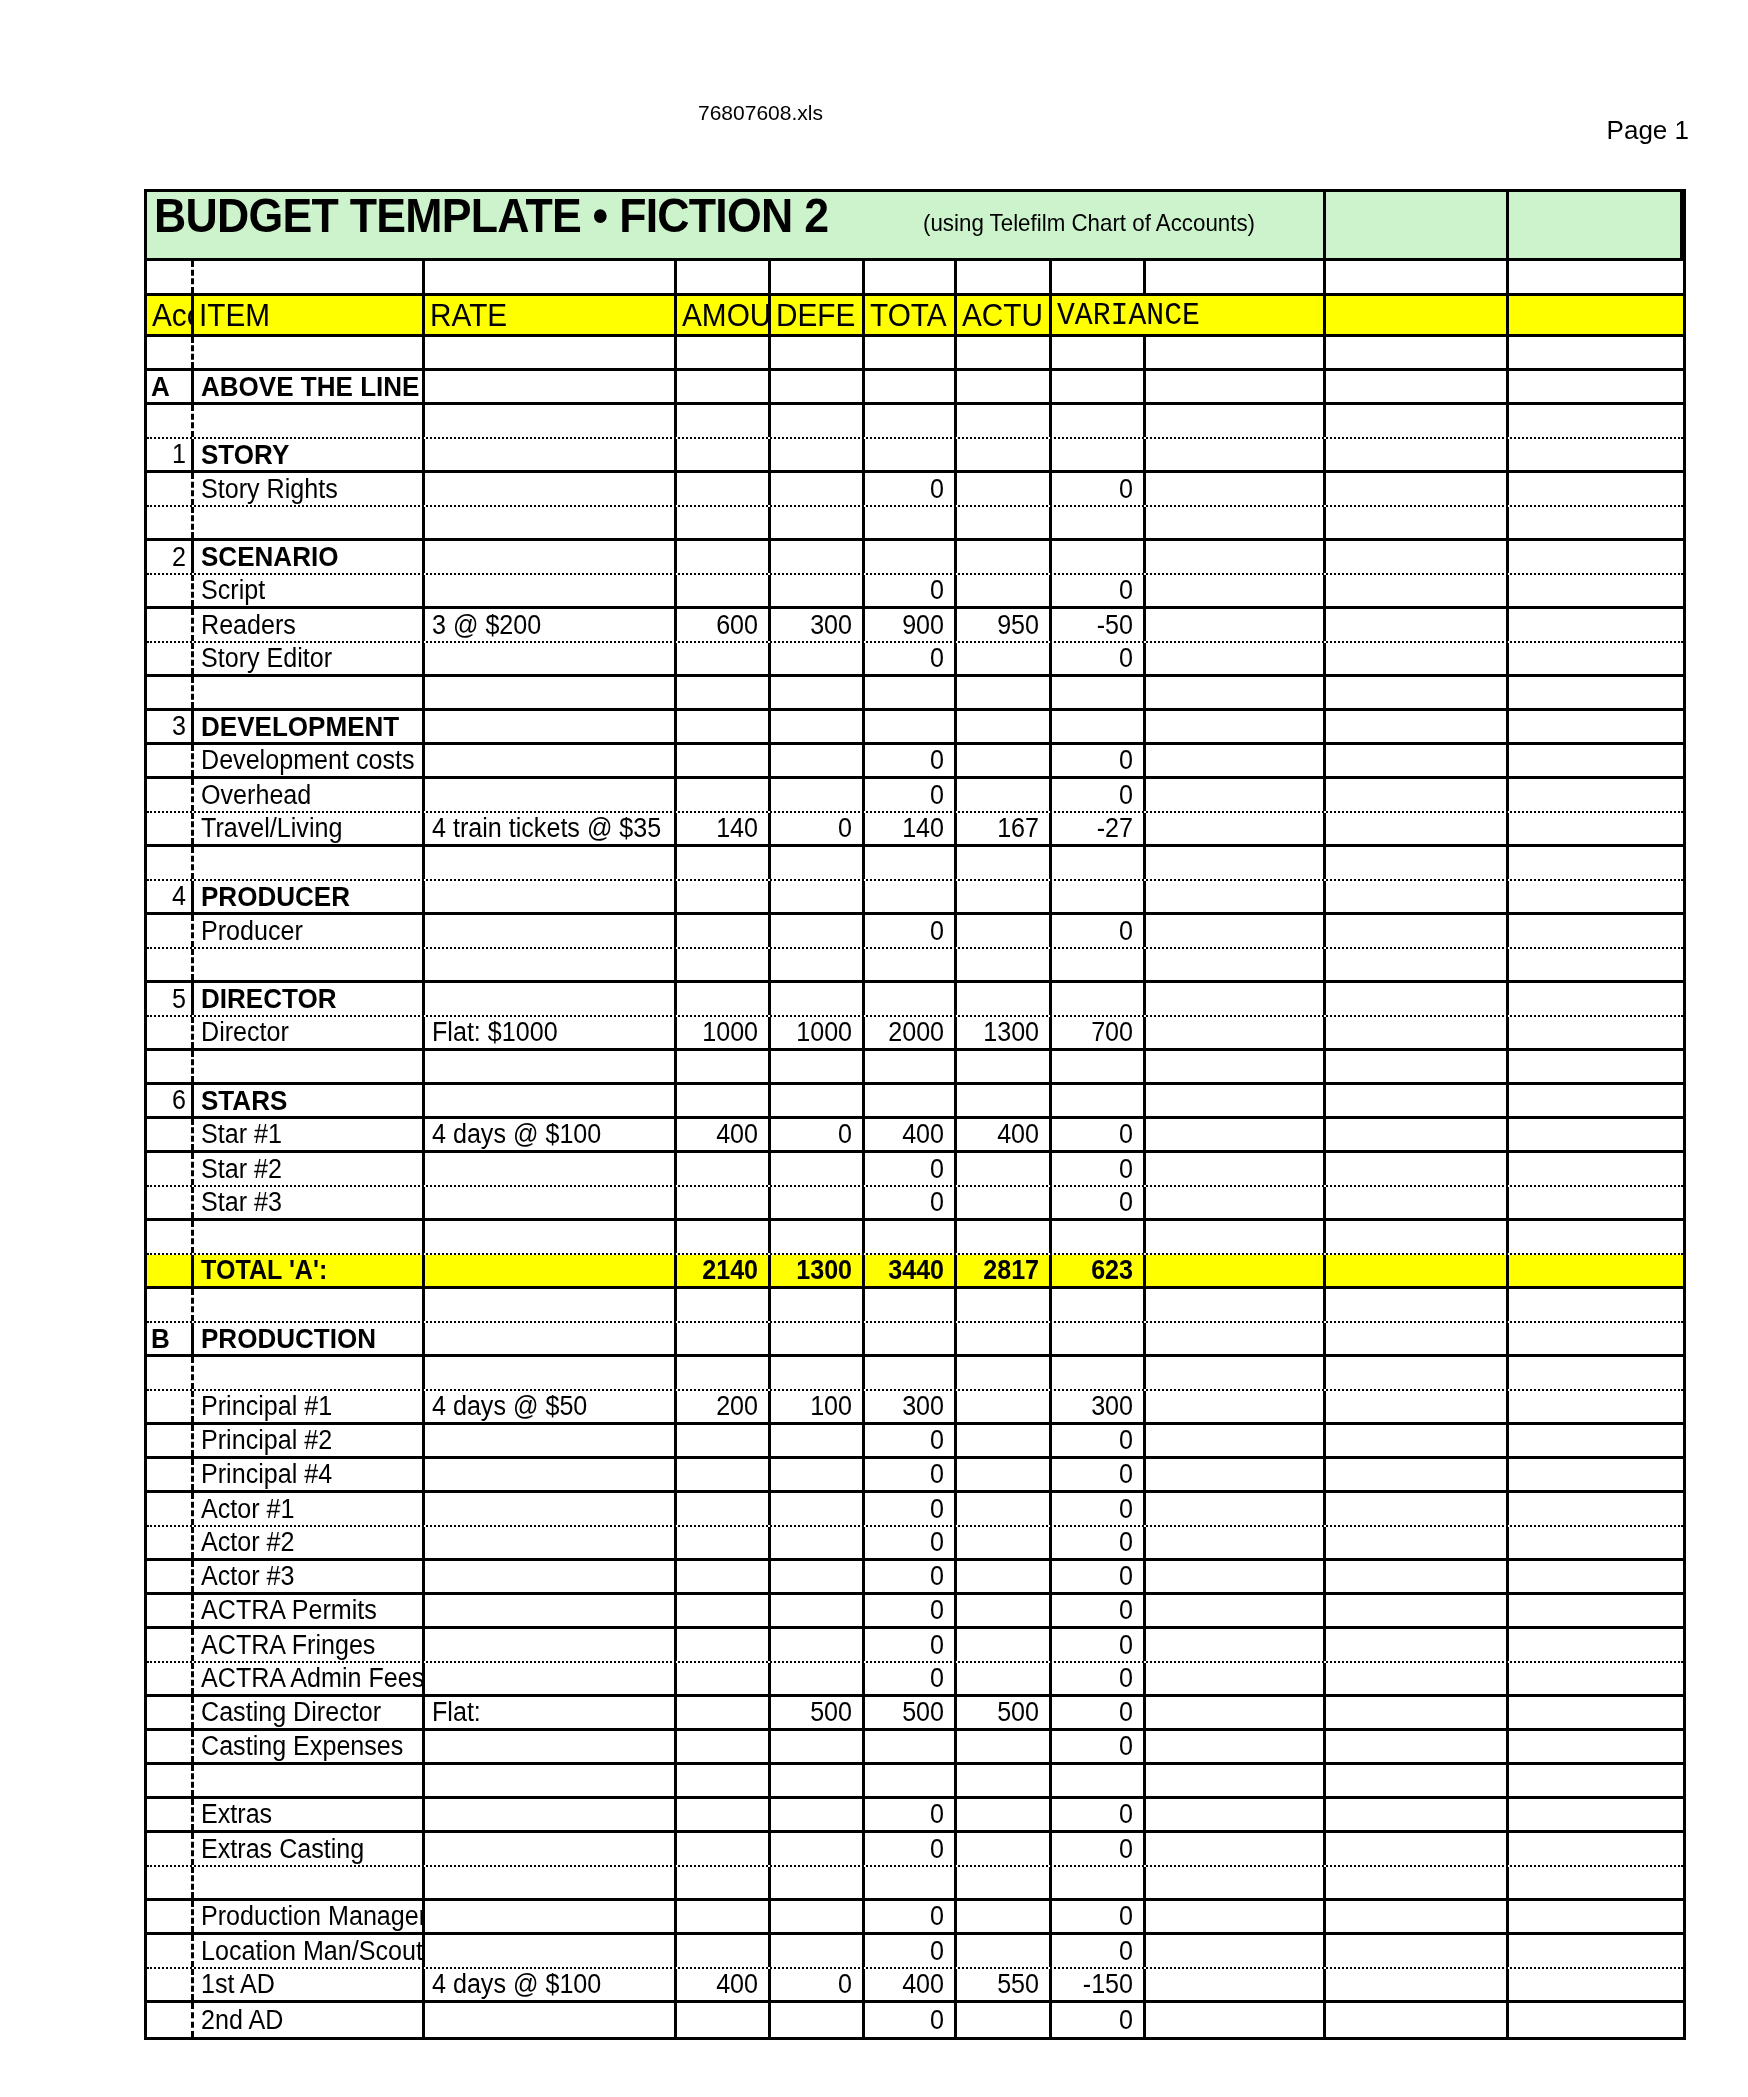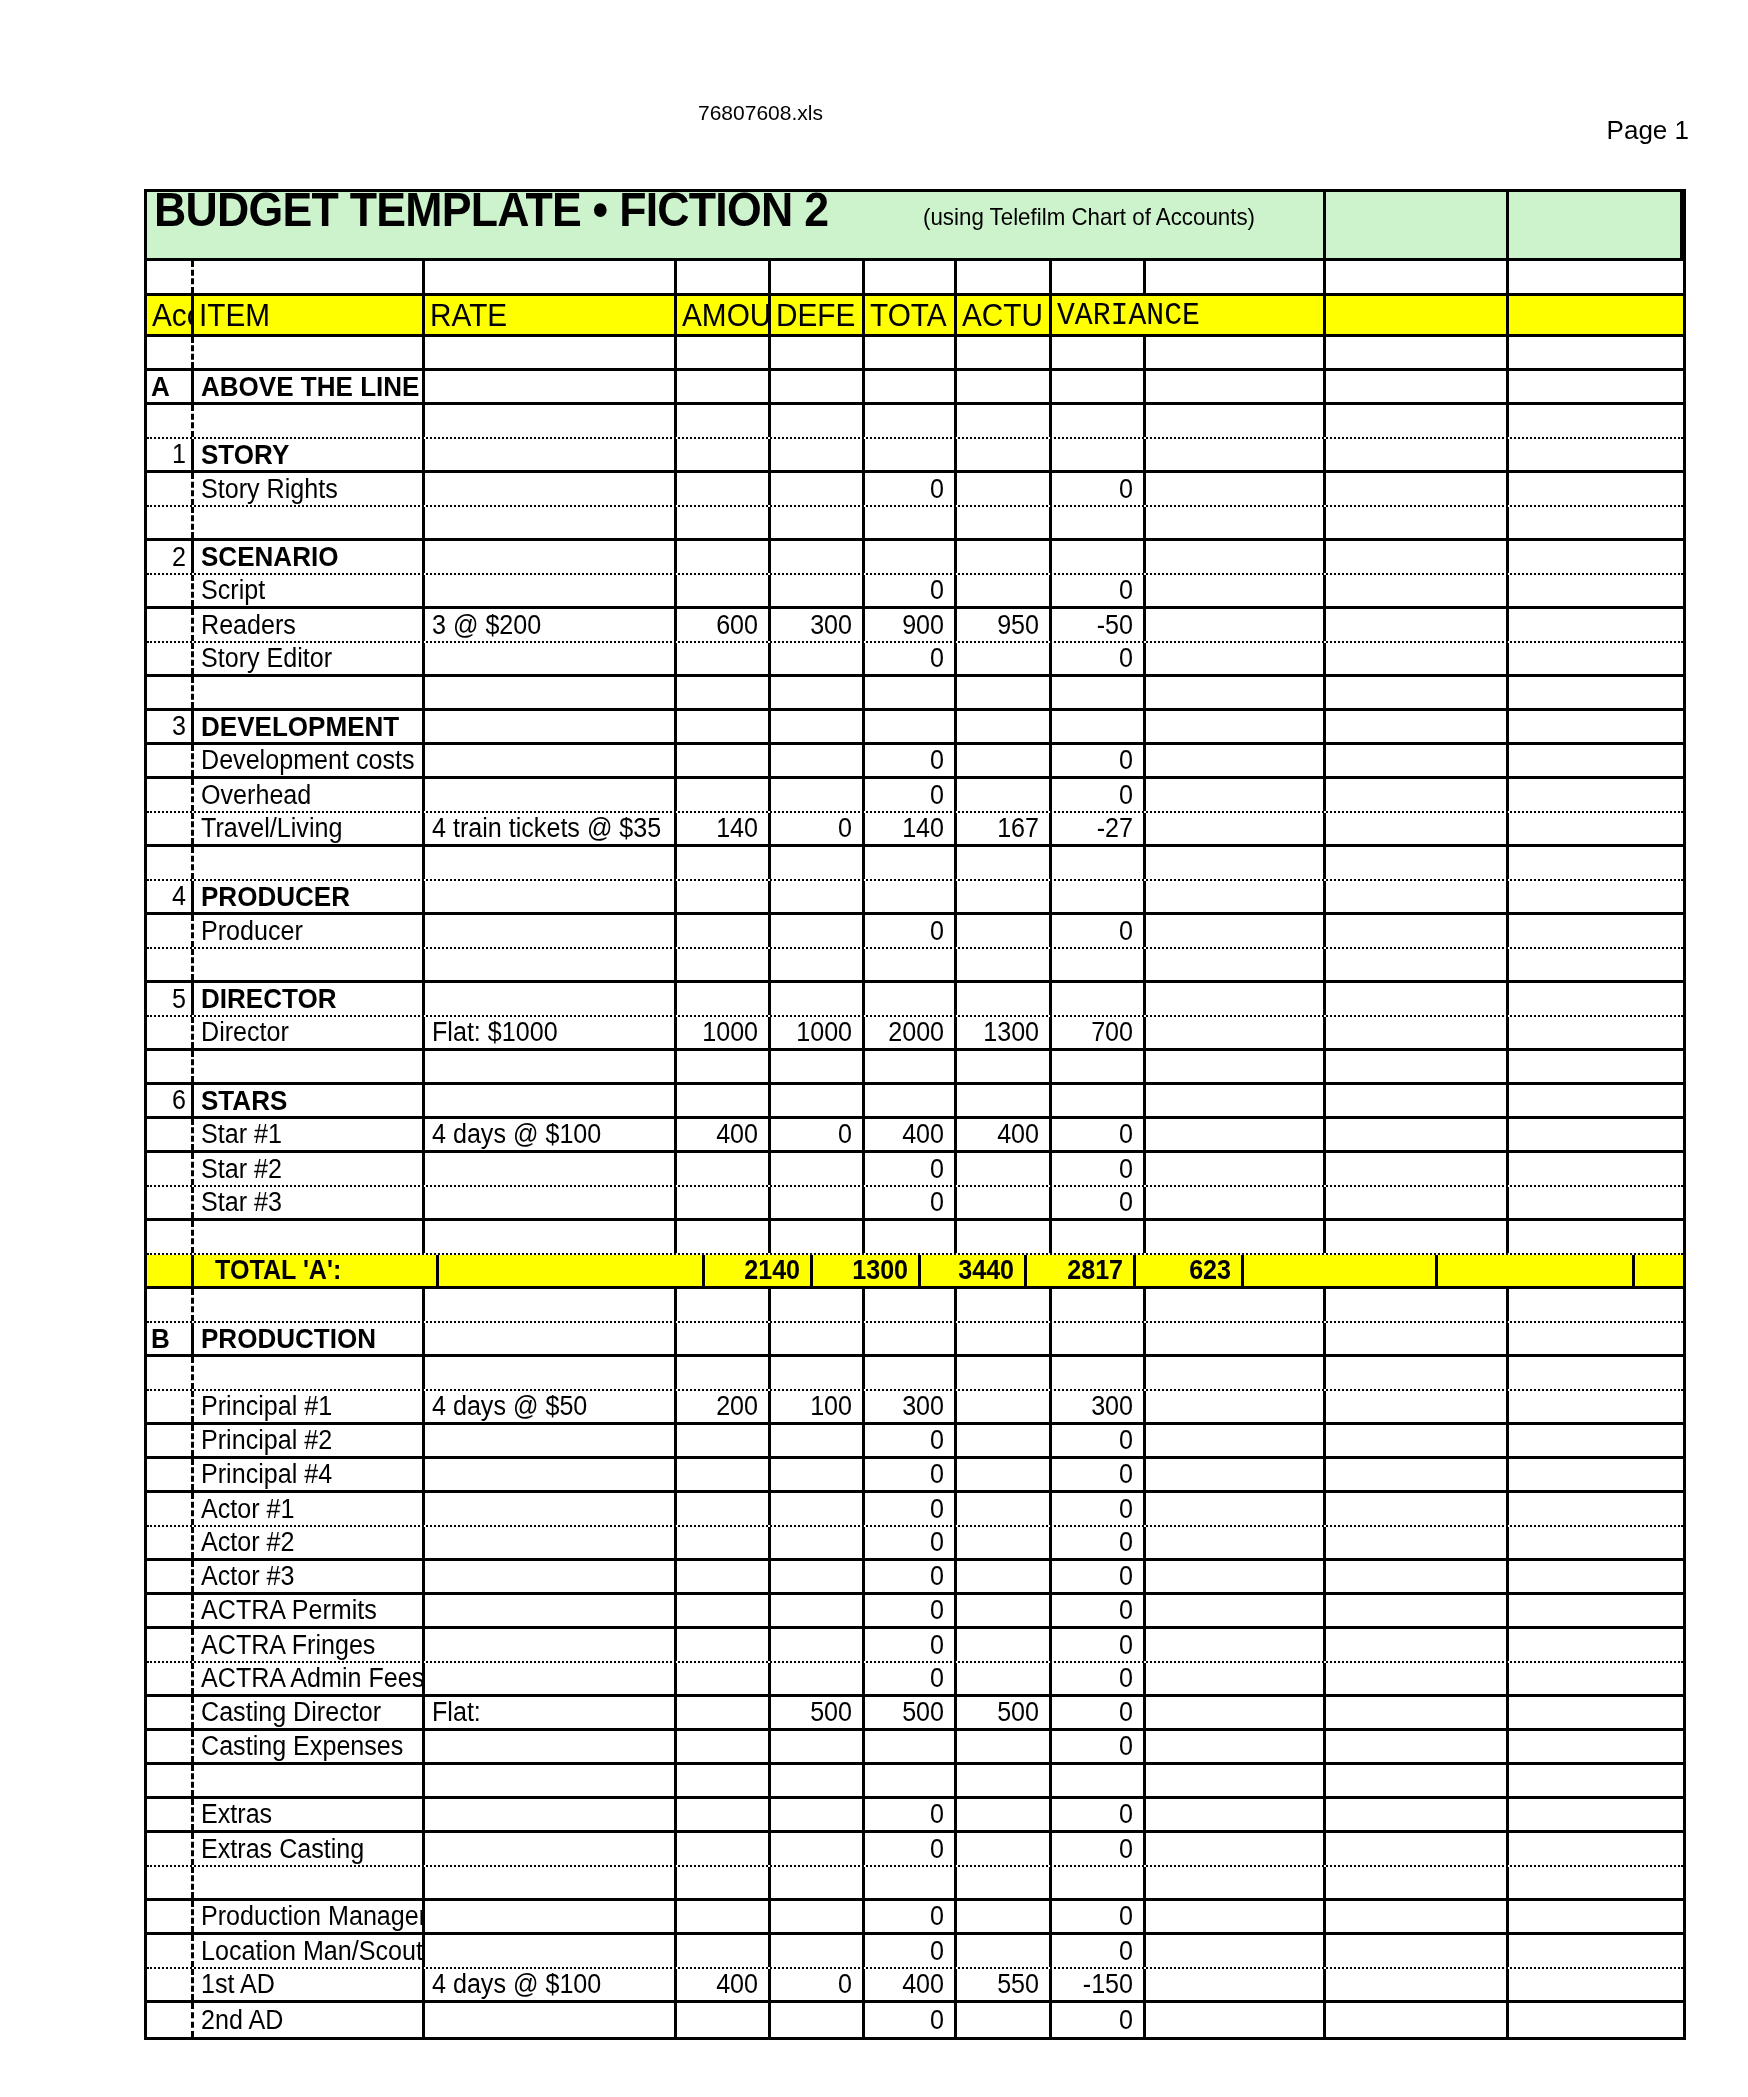--- a/index.html
+++ b/index.html
@@ -35,34 +35,34 @@
   .row.item .acc,.row.spacer .acc{border-right-style:dashed;}
   .sec .it{font-weight:bold;font-size:28px;align-items:center;}
   .sec .acc.let{font-weight:bold;font-size:28px;}
   .row.ov .c:nth-child(2){border-right:none;overflow:visible;}
 
   
   .row.trow{
     height:69px;background:var(--green);
     grid-template-columns:1179px 183px 174px;
   }
-  .trow .c{align-items:flex-end;padding-bottom:21px;}
+  .trow .c{align-items:flex-end;padding-bottom:15px;}
   .t-main{font-size:48px;font-weight:bold;letter-spacing:-0.8px;}
   .t-sub{font-size:24px;margin-left:44px;padding-bottom:5.9px;}
 
   
   .row.sp1{height:35px;}
 
   
   .row.hdr{height:41px;background:var(--yellow);}
   .hdr .c{font-size:32px;padding:0 5px;}
   .hdr .c.hvar{overflow:visible;border-right:none;font-family:Liberation Mono, monospace;}
 
   
-  .row.total{background:var(--yellow);font-weight:bold;gap:14px;}
+  .row.total{background:var(--yellow);font-weight:bold;}
 </style>
 </head>
 <body style="background: rgb(255, 255, 255);">
 
 <div class="filehdr">76807608.xls</div>
 <div class="pagehdr">Page 1</div>
 
 <div id="tbl">
 
   <div class="row trow">

